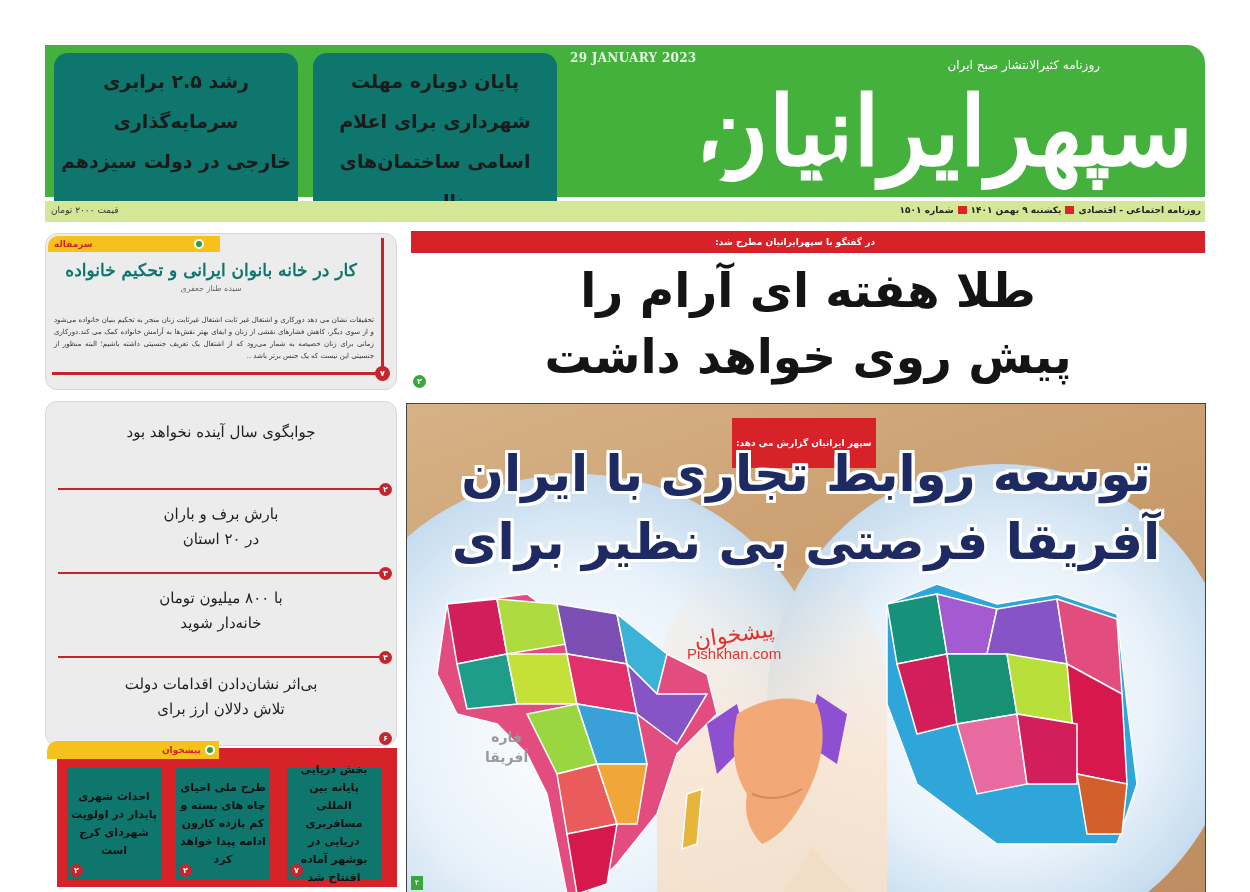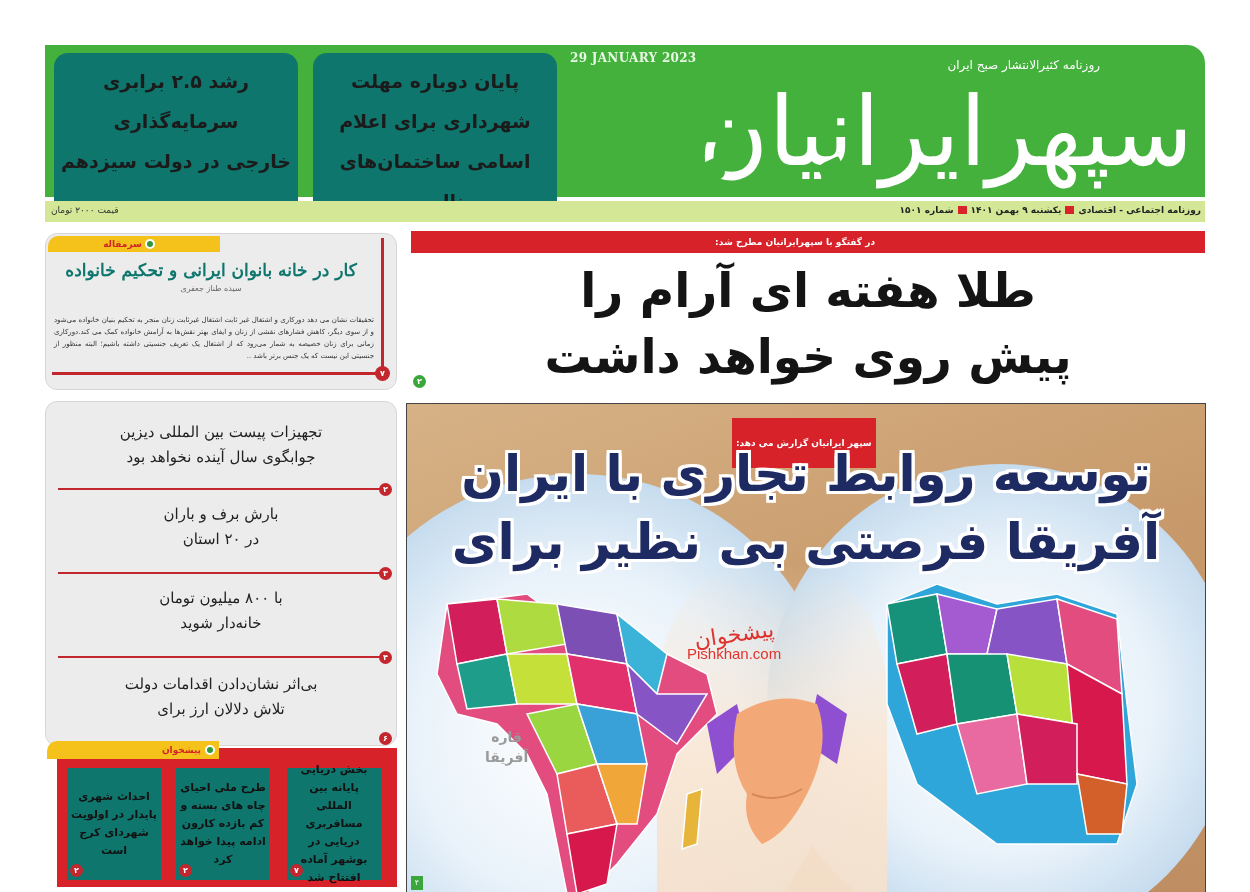--- a/index.html
+++ b/index.html
@@ -34,21 +34,21 @@
     font-family: "DejaVu Serif", serif; font-weight: bold; font-size: 12px; letter-spacing: 0.3px;
   }
   .tagline {
     position: absolute; right: 105px; top: 13px; color: #ffffff; direction: rtl;
     font-size: 12px;
   }
   .logo {
     position: absolute; right: 12px; top: 22px; width: 620px; height: 150px;
     color: #ffffff; direction: rtl; text-align: right;
     font-family: "DejaVu Serif", serif; font-size: 96px; line-height: 130px;
-    letter-spacing: -4px; white-space: nowrap; overflow: visible;
+    letter-spacing: -4px; white-space: nowrap; overflow: visible; font-weight: bold;
   }
   .logo-tail {
     position: absolute; top: 160px; width: 24px; height: 22px; background: #43b13b;
     border-radius: 8px 2px 8px 2px; transform: rotate(-25deg);
   }
 
   
   .info-strip {
     position: absolute; left: 45px; top: 201px; width: 1160px; height: 21px;
     background: #d3e796;
@@ -67,21 +67,21 @@
   .card {
     position: absolute; left: 0; width: 352px; background: #ececec;
     border-radius: 12px; border: 1px solid #d7d7d7;
   }
   .card.editorial { top: 0; height: 157px; }
   .card.news { top: 168px; height: 345px; }
   .ribbon {
     position: absolute; left: 2px; top: 2px; height: 16px; width: 172px;
     background: #f4c21a; border-radius: 10px 0 0 0; direction: rtl;
     font-size: 9px; color: #d2232a; font-weight: bold; padding-right: 12px;
-    display: flex; align-items: center; justify-content: center; padding-left: 6px;
+    display: flex; align-items: center; justify-content: space-between; padding-left: 6px;
   }
   .ribbon .dot {
     width: 10px; height: 10px; border-radius: 50%; background: #2f9a3a; border: 2px solid #fff;
     margin-left: 3px; margin-right: 4px;
   }
   .ed-vline { position: absolute; right: 12px; top: 4px; width: 3px; height: 140px; background: #c4262e; }
   .ed-hline { position: absolute; left: 6px; right: 12px; bottom: 14px; height: 3px; background: #c4262e; }
   .ed-title {
     position: absolute; left: 0; right: 20px; top: 26px; direction: rtl; text-align: center;
     font-family: "DejaVu Serif", serif; font-size: 17px; color: #0f766e;
@@ -230,21 +230,20 @@
     <div class="ed-vline"></div>
     <div class="ed-hline"></div>
     <h2 class="ed-title">کار در خانه بانوان ایرانی و تحکیم خانواده</h2>
     <div class="ed-author">سیده طناز جعفری</div>
     <p class="ed-body">تحقیقات نشان می دهد دورکاری و اشتغال غیر ثابت اشتغال غیرثابت زنان منجر به تحکیم بنیان خانواده می‌شود و از سوی دیگر، کاهش فشارهای نقشی از زنان و ایفای بهتر نقش‌ها به آرامش خانواده کمک می کند.دورکاری زمانی برای زنان خصیصه به شمار می‌رود که از اشتغال یک تعریف جنسیتی داشته باشیم؛ البته منظور از جنسیتی این نیست که یک جنس برتر باشد ..</p>
     <span class="badge">۷</span>
   </section>
 
   <section class="card news">
     <div class="news-item" style="top:18px;">
-      <div>تجهیزات پیست بین المللی دیزین</div>
       <div>جوابگوی سال آینده نخواهد بود</div>
     </div>
     <div class="news-rule" style="top:86px;">
       <span class="badge">۲</span>
     </div>
 
     <div class="news-item" style="top:100px;">
       <div>بارش برف و باران</div>
       <div>در ۲۰ استان</div>
     </div>

